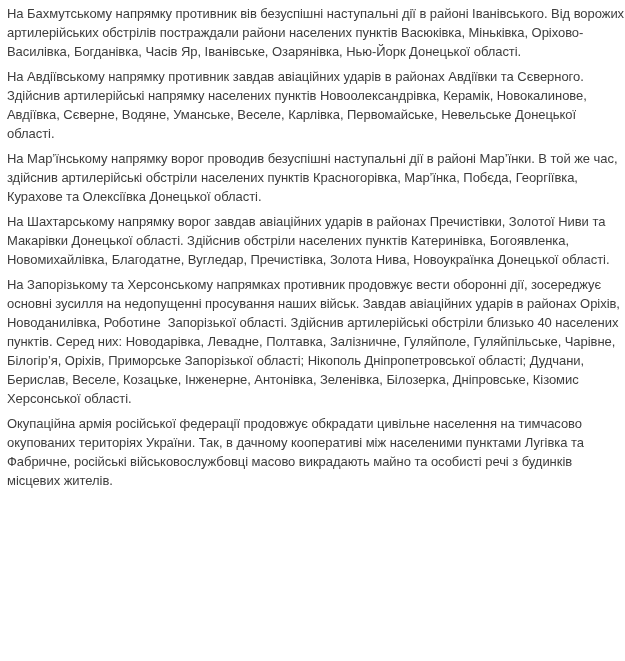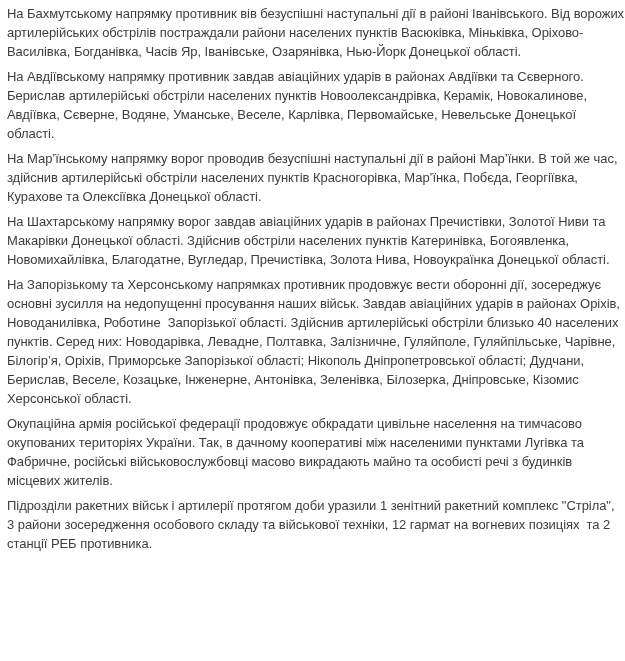--- a/index.html
+++ b/index.html
@@ -26,19 +26,18 @@
   .report p {
     margin: 0 0 6px 0;
     white-space: pre-wrap; 
   }
 </style>
 </head>
 <body style="color: rgb(61, 61, 61); background: rgb(255, 255, 255);">
 
 <div class="report">
   <p>На Бахмутському напрямку противник вів безуспішні наступальні дії в районі Іванівського. Від ворожих артилерійських обстрілів постраждали райони населених пунктів Васюківка, Міньківка, Оріхово-Василівка, Богданівка, Часів Яр, Іванівське, Озарянівка, Нью-Йорк Донецької області.</p>
-  <p>На Авдіївському напрямку противник завдав авіаційних ударів в районах Авдіївки та Сєверного. Берислав артилерійські обстріли населених пунктів Новоолександрівка, Керамік, Новокалинове, Авдіївка, Сєверне, Водяне, Уманське, Веселе, Карлівка, Первомайське, Невельське Донецької області.</p>
+  <p>На Авдіївському напрямку противник завдав авіаційних ударів в районах Авдіївки та Сєверного. Здійснив артилерійські напрямку населених пунктів Новоолександрівка, Керамік, Новокалинове, Авдіївка, Сєверне, Водяне, Уманське, Веселе, Карлівка, Первомайське, Невельське Донецької області.</p>
   <p>На Мар’їнському напрямку ворог проводив безуспішні наступальні дії в районі Мар’їнки. В той же час, здійснив артилерійські обстріли населених пунктів Красногорівка, Мар’їнка, Побєда, Георгіївка, Курахове та Олексіївка Донецької області.</p>
   <p>На Шахтарському напрямку ворог завдав авіаційних ударів в районах Пречистівки, Золотої Ниви та Макарівки Донецької області. Здійснив обстріли населених пунктів Катеринівка, Богоявленка, Новомихайлівка, Благодатне, Вугледар, Пречистівка, Золота Нива, Новоукраїнка Донецької області.</p>
   <p>На Запорізькому та Херсонському напрямках противник продовжує вести оборонні дії, зосереджує основні зусилля на недопущенні просування наших військ. Завдав авіаційних ударів в районах Оріхів, Новоданилівка, Роботине  Запорізької області. Здійснив артилерійські обстріли близько 40 населених пунктів. Серед них: Новодарівка, Левадне, Полтавка, Залізничне, Гуляйполе, Гуляйпільське, Чарівне, Білогір’я, Оріхів, Приморське Запорізької області; Нікополь Дніпропетровської області; Дудчани, Берислав, Веселе, Козацьке, Інженерне, Антонівка, Зеленівка, Білозерка, Дніпровське, Кізомис Херсонської області.</p>
   <p>Окупаційна армія російської федерації продовжує обкрадати цивільне населення на тимчасово окупованих територіях України. Так, в дачному кооперативі між населеними пунктами Лугівка та Фабричне, російські військовослужбовці масово викрадають майно та особисті речі з будинків місцевих жителів.</p>
-  <p>Підрозділи ракетних військ і артилерії протягом доби уразили 1 зенітний ракетний комплекс "Стріла", 3 райони зосередження особового складу та військової техніки, 12 гармат на вогневих позиціях  та 2 станції РЕБ противника.</p>
 </div>
 
 </body></html>

